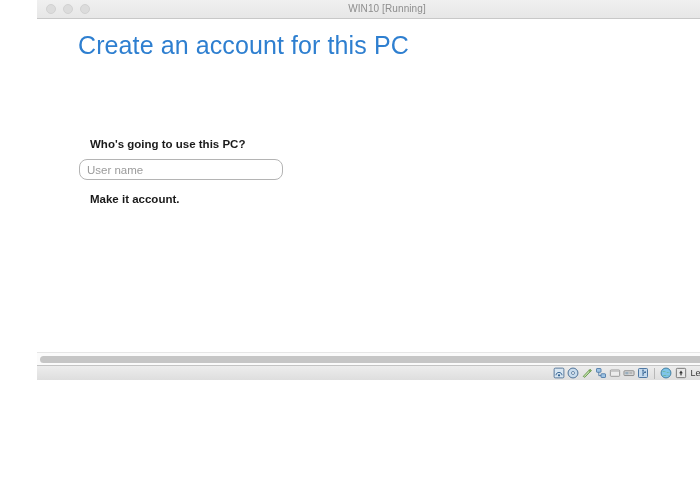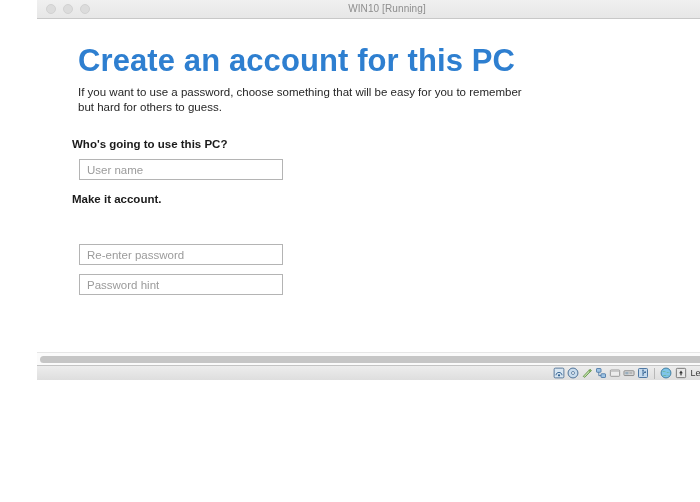--- a/index.html
+++ b/index.html
@@ -75,41 +75,41 @@
     left: 0;
     top: 0;
     width: 688px;
     height: 463px;
     background: #ffffff;
   }
 
   #page-heading {
     position: absolute;
     left: 41px;
-    top: 24px;
-    font-size: 31px;
-    font-weight: 700;
+    top: 12px;
+    font-size: 25px;
+    font-weight: 400;
     color: #2e7fd0;
     letter-spacing: 0.1px;
     white-space: nowrap;
   }
 
   #page-subtext {
     position: absolute;
     left: 41px;
     top: 66px;
     width: 460px;
     font-size: 11.5px;
     line-height: 15px;
     color: #262626;
   }
 
   .field-label {
     position: absolute;
-    left: 35px;
+    left: 53px;
     font-size: 11.5px;
     font-weight: bold;
     color: #1a1a1a;
     white-space: nowrap;
   }
   #label-who { top: 119px; }
   #label-secure { top: 174px; }
 
   .text-input {
     position: absolute;
@@ -117,21 +117,21 @@
     width: 204px;
     height: 21px;
     box-sizing: border-box;
     border: 1px solid #b4b4b4;
     background: #ffffff;
     font-family: "Liberation Sans", sans-serif;
     font-size: 11.5px;
     color: #1a1a1a;
     padding: 0 0 0 7px;
     outline: none;
-    border-radius: 0;
+    border-radius: 8px;
   }
   .text-input::placeholder {
     color: #9b9b9b;
     opacity: 1;
   }
   #input-username { top: 140px; }
   #input-password { top: 195px; }
   #input-reenter  { top: 225px; }
   #input-hint     { top: 255px; }
 
@@ -300,32 +300,29 @@
     </div>
     <div id="window-title">WIN10 [Running]</div>
   </div>
 
   <div id="guest-area">
 
     <div id="oobe">
 
       <div id="page-heading">Create an account for this PC</div>
 
-      <div id="page-subtext">If you want to use a password, choose something that will be easy for you to remember but hard for others to guess.</div>
 
       <div class="field-label" id="label-who">Who's going to use this PC?</div>
 
       <input class="text-input" id="input-username" type="text" placeholder="User name" style="">
 
       <div class="field-label" id="label-secure">Make it account.</div>
 
 
-      <input class="text-input" id="input-reenter" type="text" placeholder="Re-enter password" style="">
-
-      <input class="text-input" id="input-hint" type="text" placeholder="Password hint" style="">
+
 
       <div id="ease-of-access">
         <svg width="24" height="24" viewBox="0 0 24 24">
           <circle cx="11" cy="13" r="7.3" fill="none" stroke="#9a9a9a" stroke-width="1.2"></circle>
           <path d="M11 13 L11 5.6" fill="none" stroke="#9a9a9a" stroke-width="1.2" stroke-linecap="round"></path>
           <path d="M11 13 L18.8 13" fill="none" stroke="#9a9a9a" stroke-width="1.2" stroke-linecap="round"></path>
           <path d="M16.9 11.2 L18.9 13 L16.9 14.8 Z" fill="#9a9a9a"></path>
         </svg>
       </div>
 

